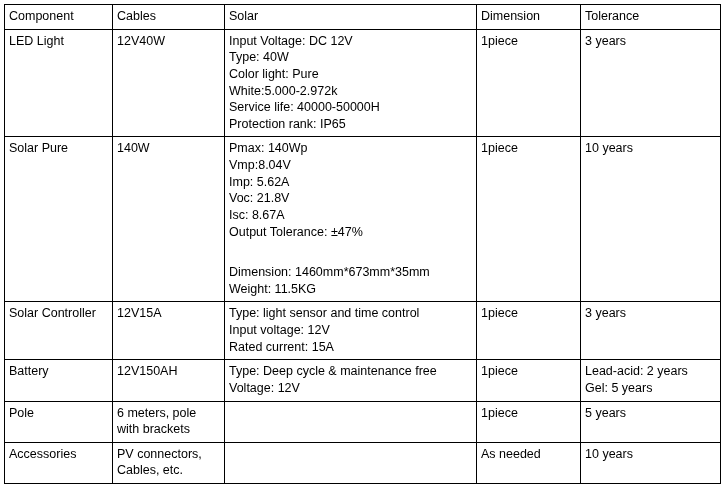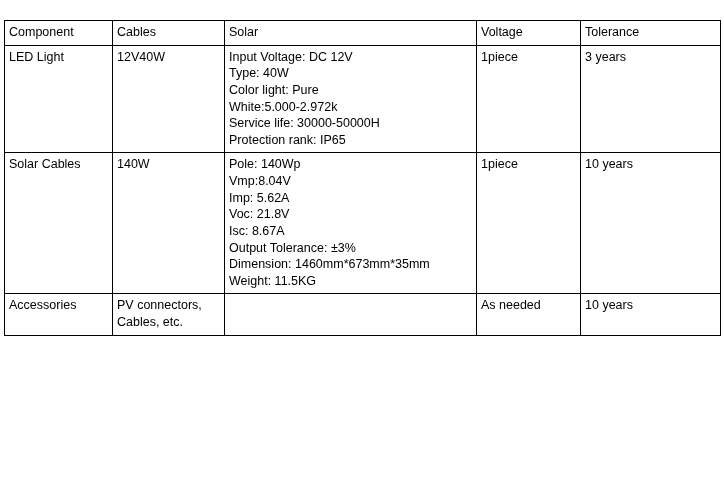--- a/index.html
+++ b/index.html
@@ -12,21 +12,21 @@
     height: 488px;
     font-family: "Liberation Sans", sans-serif;
     color: #000000;
     overflow: hidden;
   }
   .sheet {
     position: relative;
     width: 724px;
     height: 488px;
     box-sizing: border-box;
-    padding: 20px 2px 2px 4px;
+    padding: 4px 2px 2px 4px;
   }
   table.spec {
     border-collapse: collapse;
     width: 716px;
     table-layout: fixed;
     font-size: 12.5px;
     line-height: 1.33;
   }
   table.spec col.c0 { width: 108px; }
   table.spec col.c1 { width: 112px; }
@@ -48,83 +48,119 @@
   }
   .cell-lines > div {
     display: block;
   }
   .justify {
     text-align: justify;
     text-justify: inter-word;
   }
   .nowrapish {
     white-space: nowrap;
+    margin-top: 24px;
   }
 </style>
 </head>
 <body>
 
 <div class="sheet">
   <table class="spec">
     <colgroup>
       <col class="c0">
         <col class="c1">
         <col class="c2">
         <col class="c3">
         <col class="c4">
     </colgroup>
     <thead>
       <tr>
         <th>Component</th>
         <th>Cables</th>
         <th>Solar</th>
-        <th>Voltage</th>
+        <th>Dimension</th>
         <th>Tolerance</th>
       </tr>
     </thead>
     <tbody>
 
       <tr>
         <td>LED Light</td>
         <td>12V40W</td>
         <td class="cell-lines">
           <div>Input Voltage: DC 12V</div>
           <div>Type: 40W</div>
           <div>Color light: Pure</div>
           <div>White:5.000-2.972k</div>
-          <div>Service life: 30000-50000H</div>
+          <div>Service life: 40000-50000H</div>
           <div>Protection rank: IP65</div>
         </td>
         <td>1piece</td>
         <td class="cell-lines">
           <div>3 years</div>
         </td>
       </tr>
 
       <tr>
-        <td>Solar Cables</td>
+        <td>Solar Pure</td>
         <td>140W</td>
         <td class="cell-lines">
-          <div>Pole: 140Wp</div>
+          <div>Pmax: 140Wp</div>
           <div>Vmp:8.04V</div>
           <div>Imp: 5.62A</div>
           <div>Voc: 21.8V</div>
           <div>Isc: 8.67A</div>
-          <div>Output Tolerance: ±3%</div>
+          <div>Output Tolerance: ±47%</div>
           <div class="nowrapish">Dimension: 1460mm*673mm*35mm</div>
           <div>Weight: 11.5KG</div>
         </td>
         <td>1piece</td>
         <td class="cell-lines">
           <div>10 years</div>
         </td>
       </tr>
 
+      <tr>
+        <td>Solar Controller</td>
+        <td>12V15A</td>
+        <td class="cell-lines">
+          <div>Type: light sensor and time control</div>
+          <div>Input voltage: 12V</div>
+          <div>Rated current: 15A</div>
+        </td>
+        <td>1piece</td>
+        <td class="cell-lines">
+          <div>3 years</div>
+        </td>
+      </tr>
 
+      <tr>
+        <td>Battery</td>
+        <td>12V150AH</td>
+        <td class="cell-lines">
+          <div>Type: Deep cycle &amp; maintenance free</div>
+          <div>Voltage: 12V</div>
+        </td>
+        <td>1piece</td>
+        <td class="cell-lines">
+          <div>Lead-acid: 2 years</div>
+          <div>Gel: 5 years</div>
+        </td>
+      </tr>
 
+      <tr>
+        <td>Pole</td>
+        <td class="justify">6 meters, pole with brackets</td>
+        <td></td>
+        <td>1piece</td>
+        <td class="cell-lines">
+          <div>5 years</div>
+        </td>
+      </tr>
 
 
       <tr>
         <td>Accessories</td>
         <td class="justify">PV connectors, Cables, etc.</td>
         <td></td>
         <td>As needed</td>
         <td class="cell-lines">
           <div>10 years</div>
         </td>

